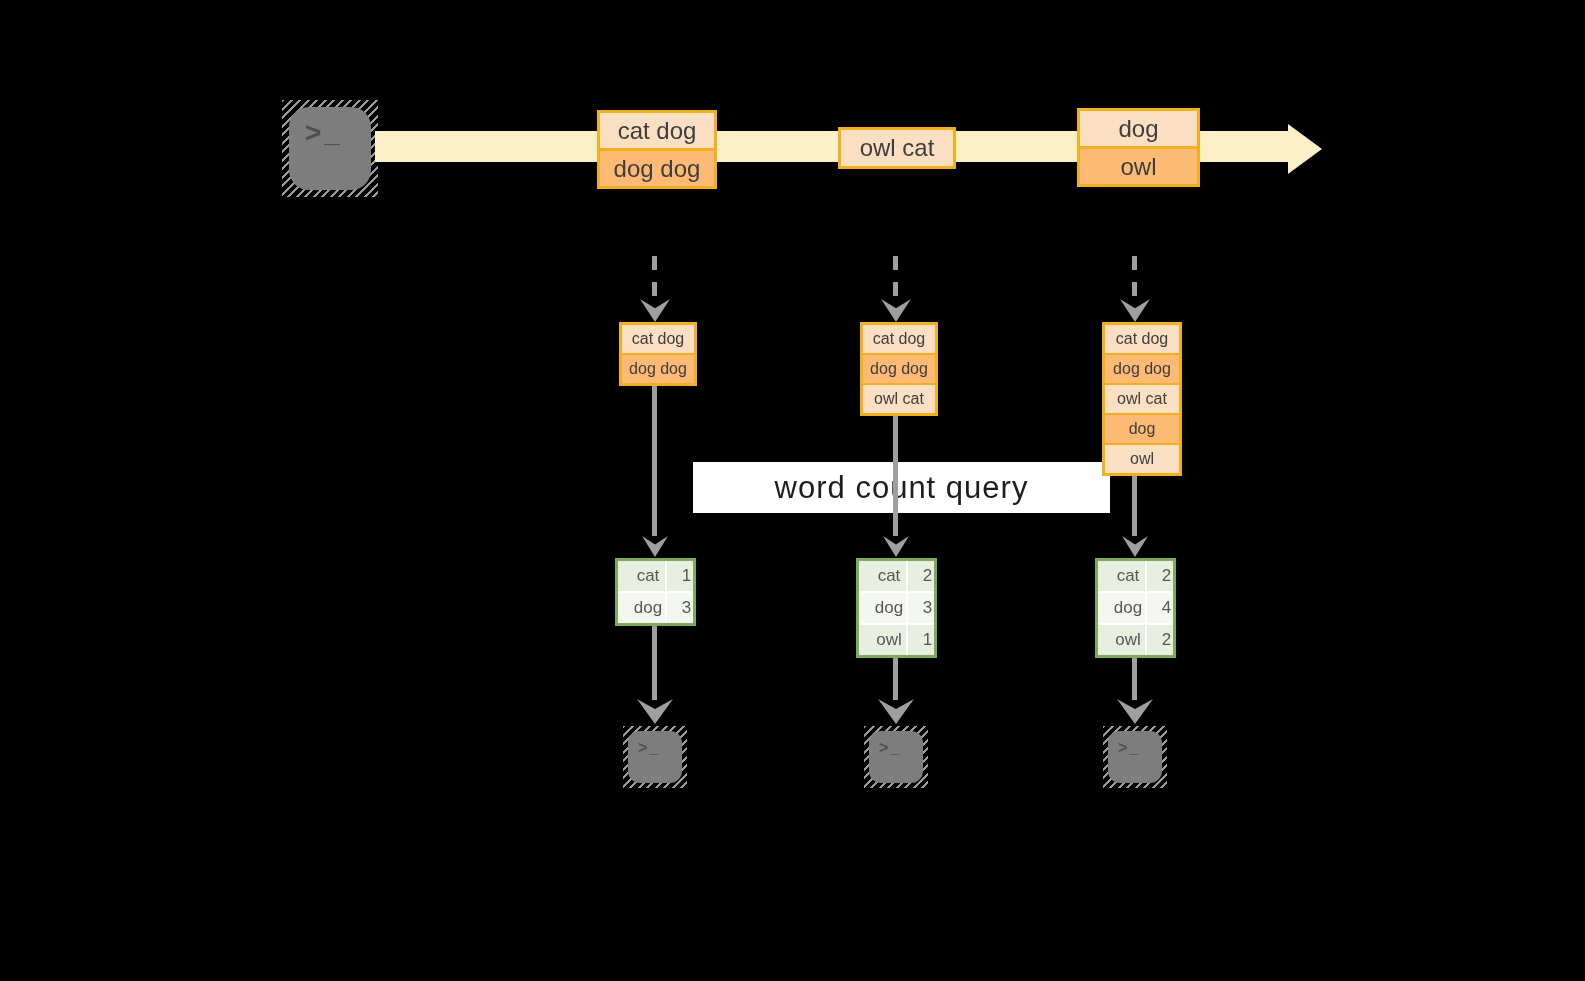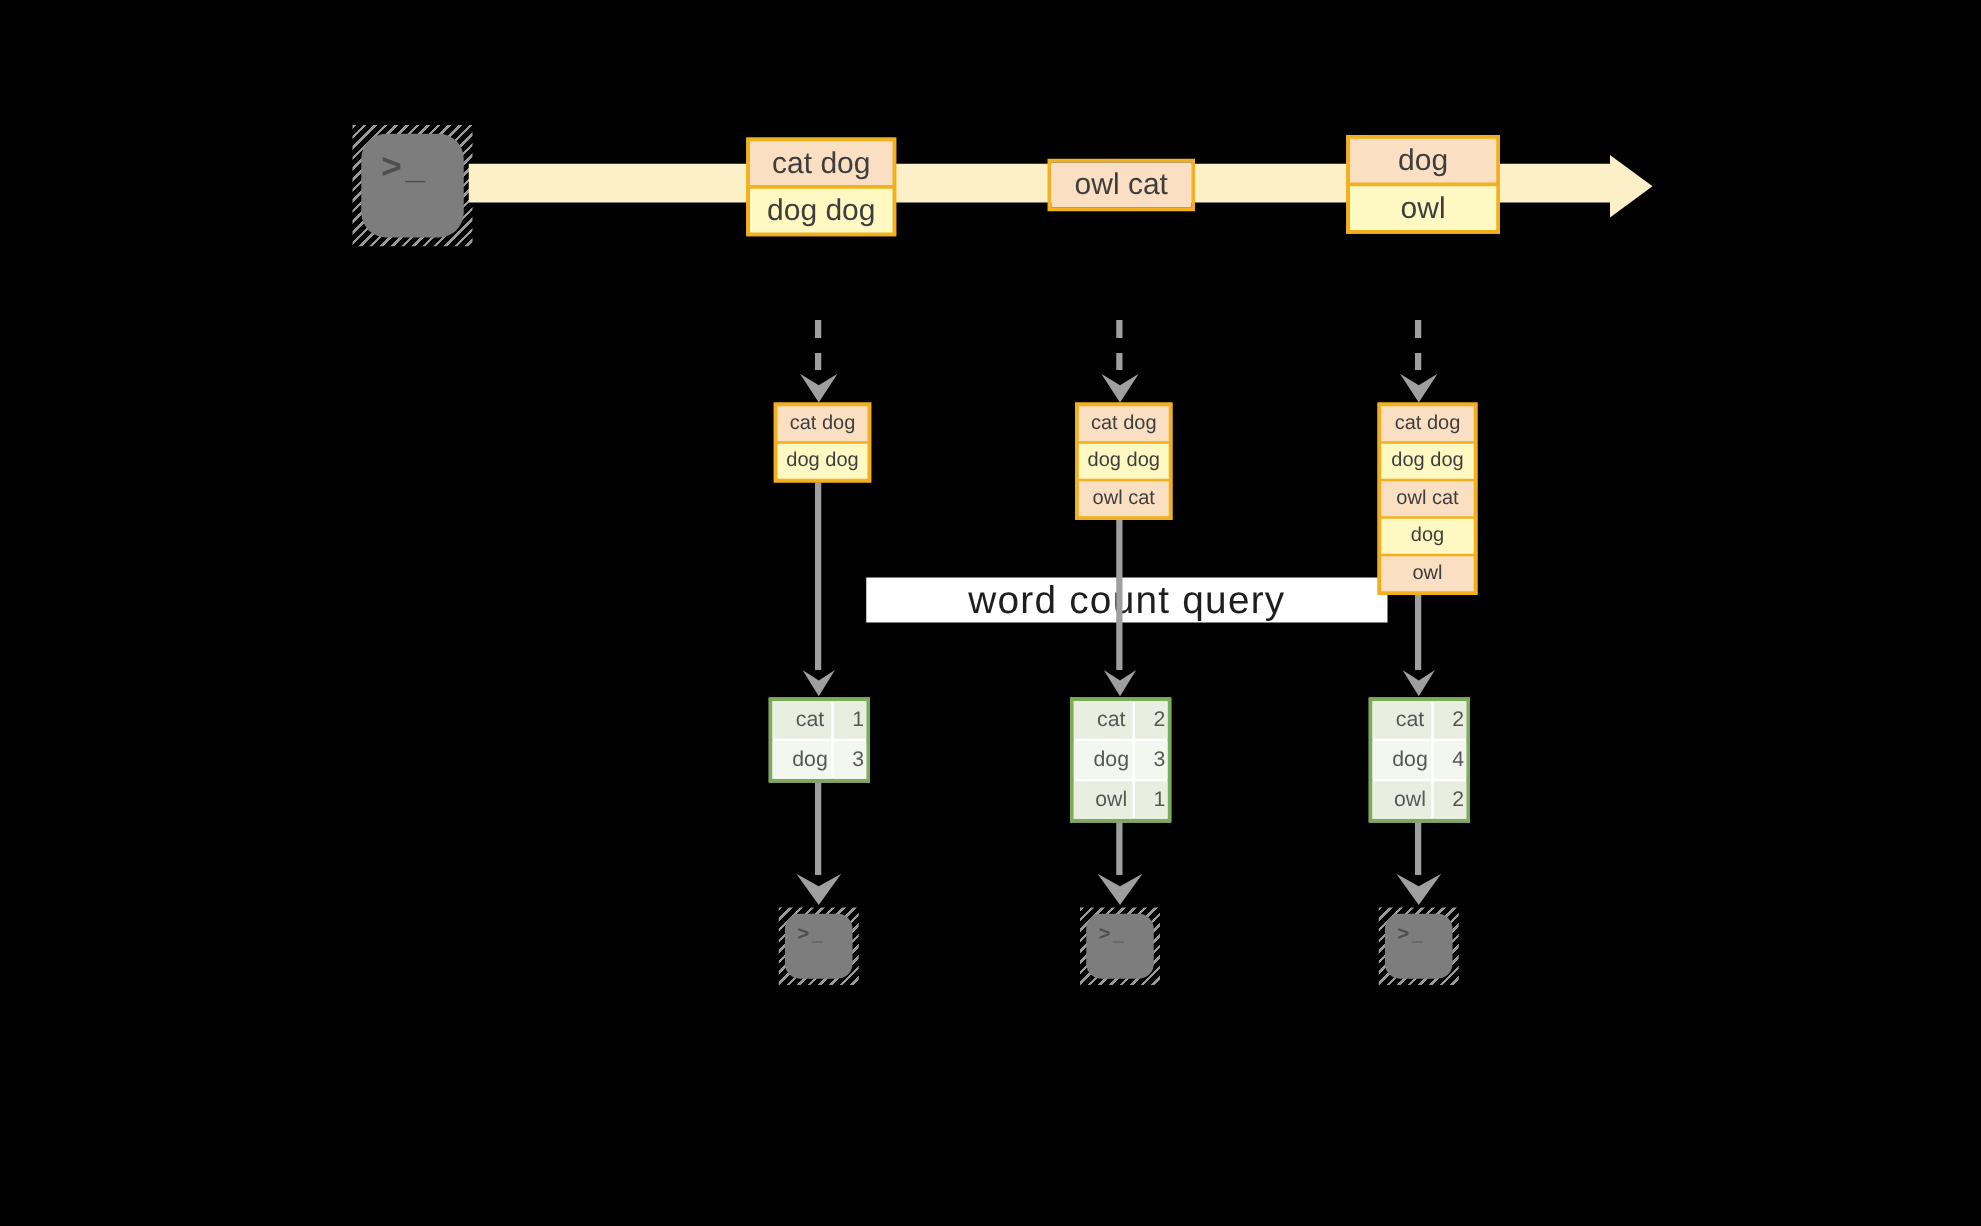--- a/index.html
+++ b/index.html
@@ -37,21 +37,21 @@
 
   
   .statebox{border:3px solid #f2b01e;background:#f2b01e;z-index:8;}
   .statebox .srow{
     height:28px;display:flex;align-items:center;justify-content:center;
     font-size:16px;color:#3e3e3e;
   }
   .statebox .srow + .srow{margin-top:2px;}
 
   .fill-a{background:#fadfc2;}
-  .fill-b{background:#fef9c3;}
+  .fill-b{background:#fdba74;}
 
   
   .dashline{
     width:5px;z-index:6;
     background:repeating-linear-gradient(to bottom,#9f9f9f 0 14px,transparent 14px 26px);
   }
   .vline{width:5px;background:#9f9f9f;z-index:6;}
   .chev{
     background:#9f9f9f;z-index:6;
     clip-path:polygon(0 0,50% 40%,100% 0,50% 100%);
@@ -121,21 +121,21 @@
     <div class="srow fill-a">owl cat</div>
   </div>
   <div class="abs statebox" style="left:1102px;top:322px;width:74px">
     <div class="srow fill-a">cat dog</div>
     <div class="srow fill-b">dog dog</div>
     <div class="srow fill-a">owl cat</div>
     <div class="srow fill-b">dog</div>
     <div class="srow fill-a">owl</div>
   </div>
 
-  <div class="abs query-band" style="left:693px;top:462px;width:417px;height:36px">
+  <div class="abs query-band" style="left:693px;top:462px;width:417px;height:51px">
     <span>word count query</span>
   </div>
 
   <div class="abs vline" style="left:652px;top:386px;height:150px"></div>
   <div class="abs chev" style="left:642px;top:536px;width:26px;height:21px"></div>
   <div class="abs vline" style="left:893px;top:416px;height:120px"></div>
   <div class="abs chev" style="left:883px;top:536px;width:26px;height:21px"></div>
   <div class="abs vline" style="left:1132px;top:476px;height:60px"></div>
   <div class="abs chev" style="left:1122px;top:536px;width:26px;height:21px"></div>
 

